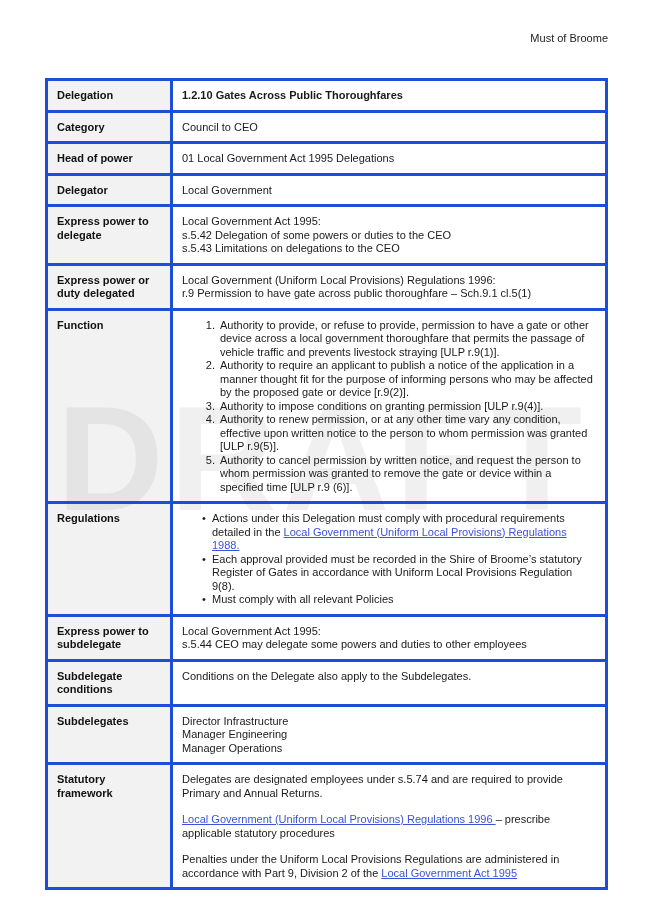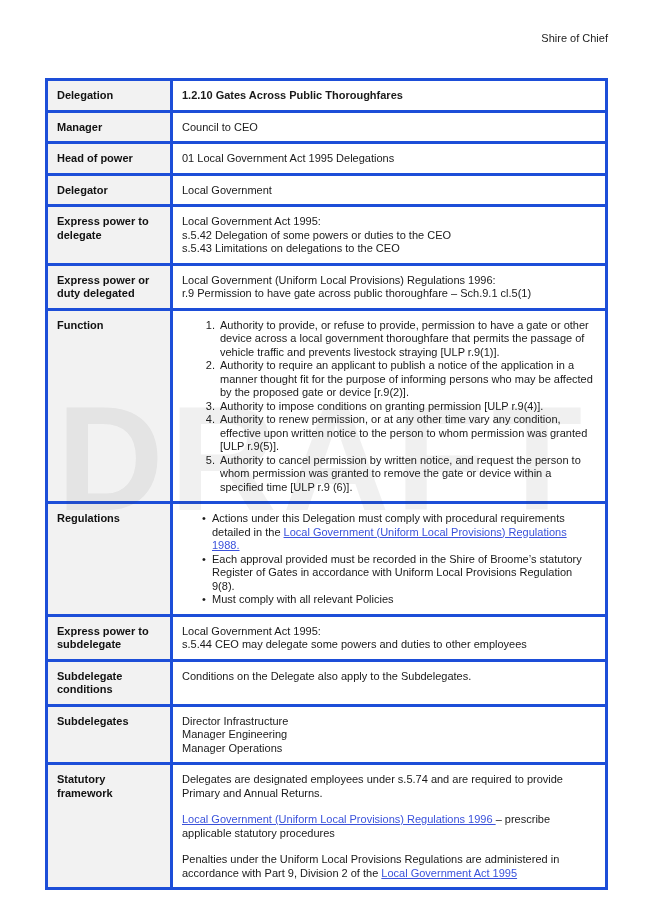--- a/index.html
+++ b/index.html
@@ -86,33 +86,33 @@
     left: -10px;
   }
   .sf-para { margin-bottom: 13px; }
   .sf-para:last-child { margin-bottom: 0; }
 </style>
 </head>
 <body>
 
 <div class="page">
 
-  <div class="doc-header">Shire of Chief</div>
+  <div class="doc-header">Must of Broome</div>
 
   <div class="watermark">DRAFT</div>
 
   <table class="delegation-table">
     <tbody>
       <tr>
         <td class="label">Delegation</td>
         <td class="value bold">1.2.10 Gates Across Public Thoroughfares</td>
       </tr>
 
       <tr>
-        <td class="label">Manager</td>
+        <td class="label">Category</td>
         <td class="value">Council to CEO</td>
       </tr>
 
       <tr>
         <td class="label">Head of power</td>
         <td class="value">01 Local Government Act 1995 Delegations</td>
       </tr>
 
       <tr>
         <td class="label">Delegator</td>

